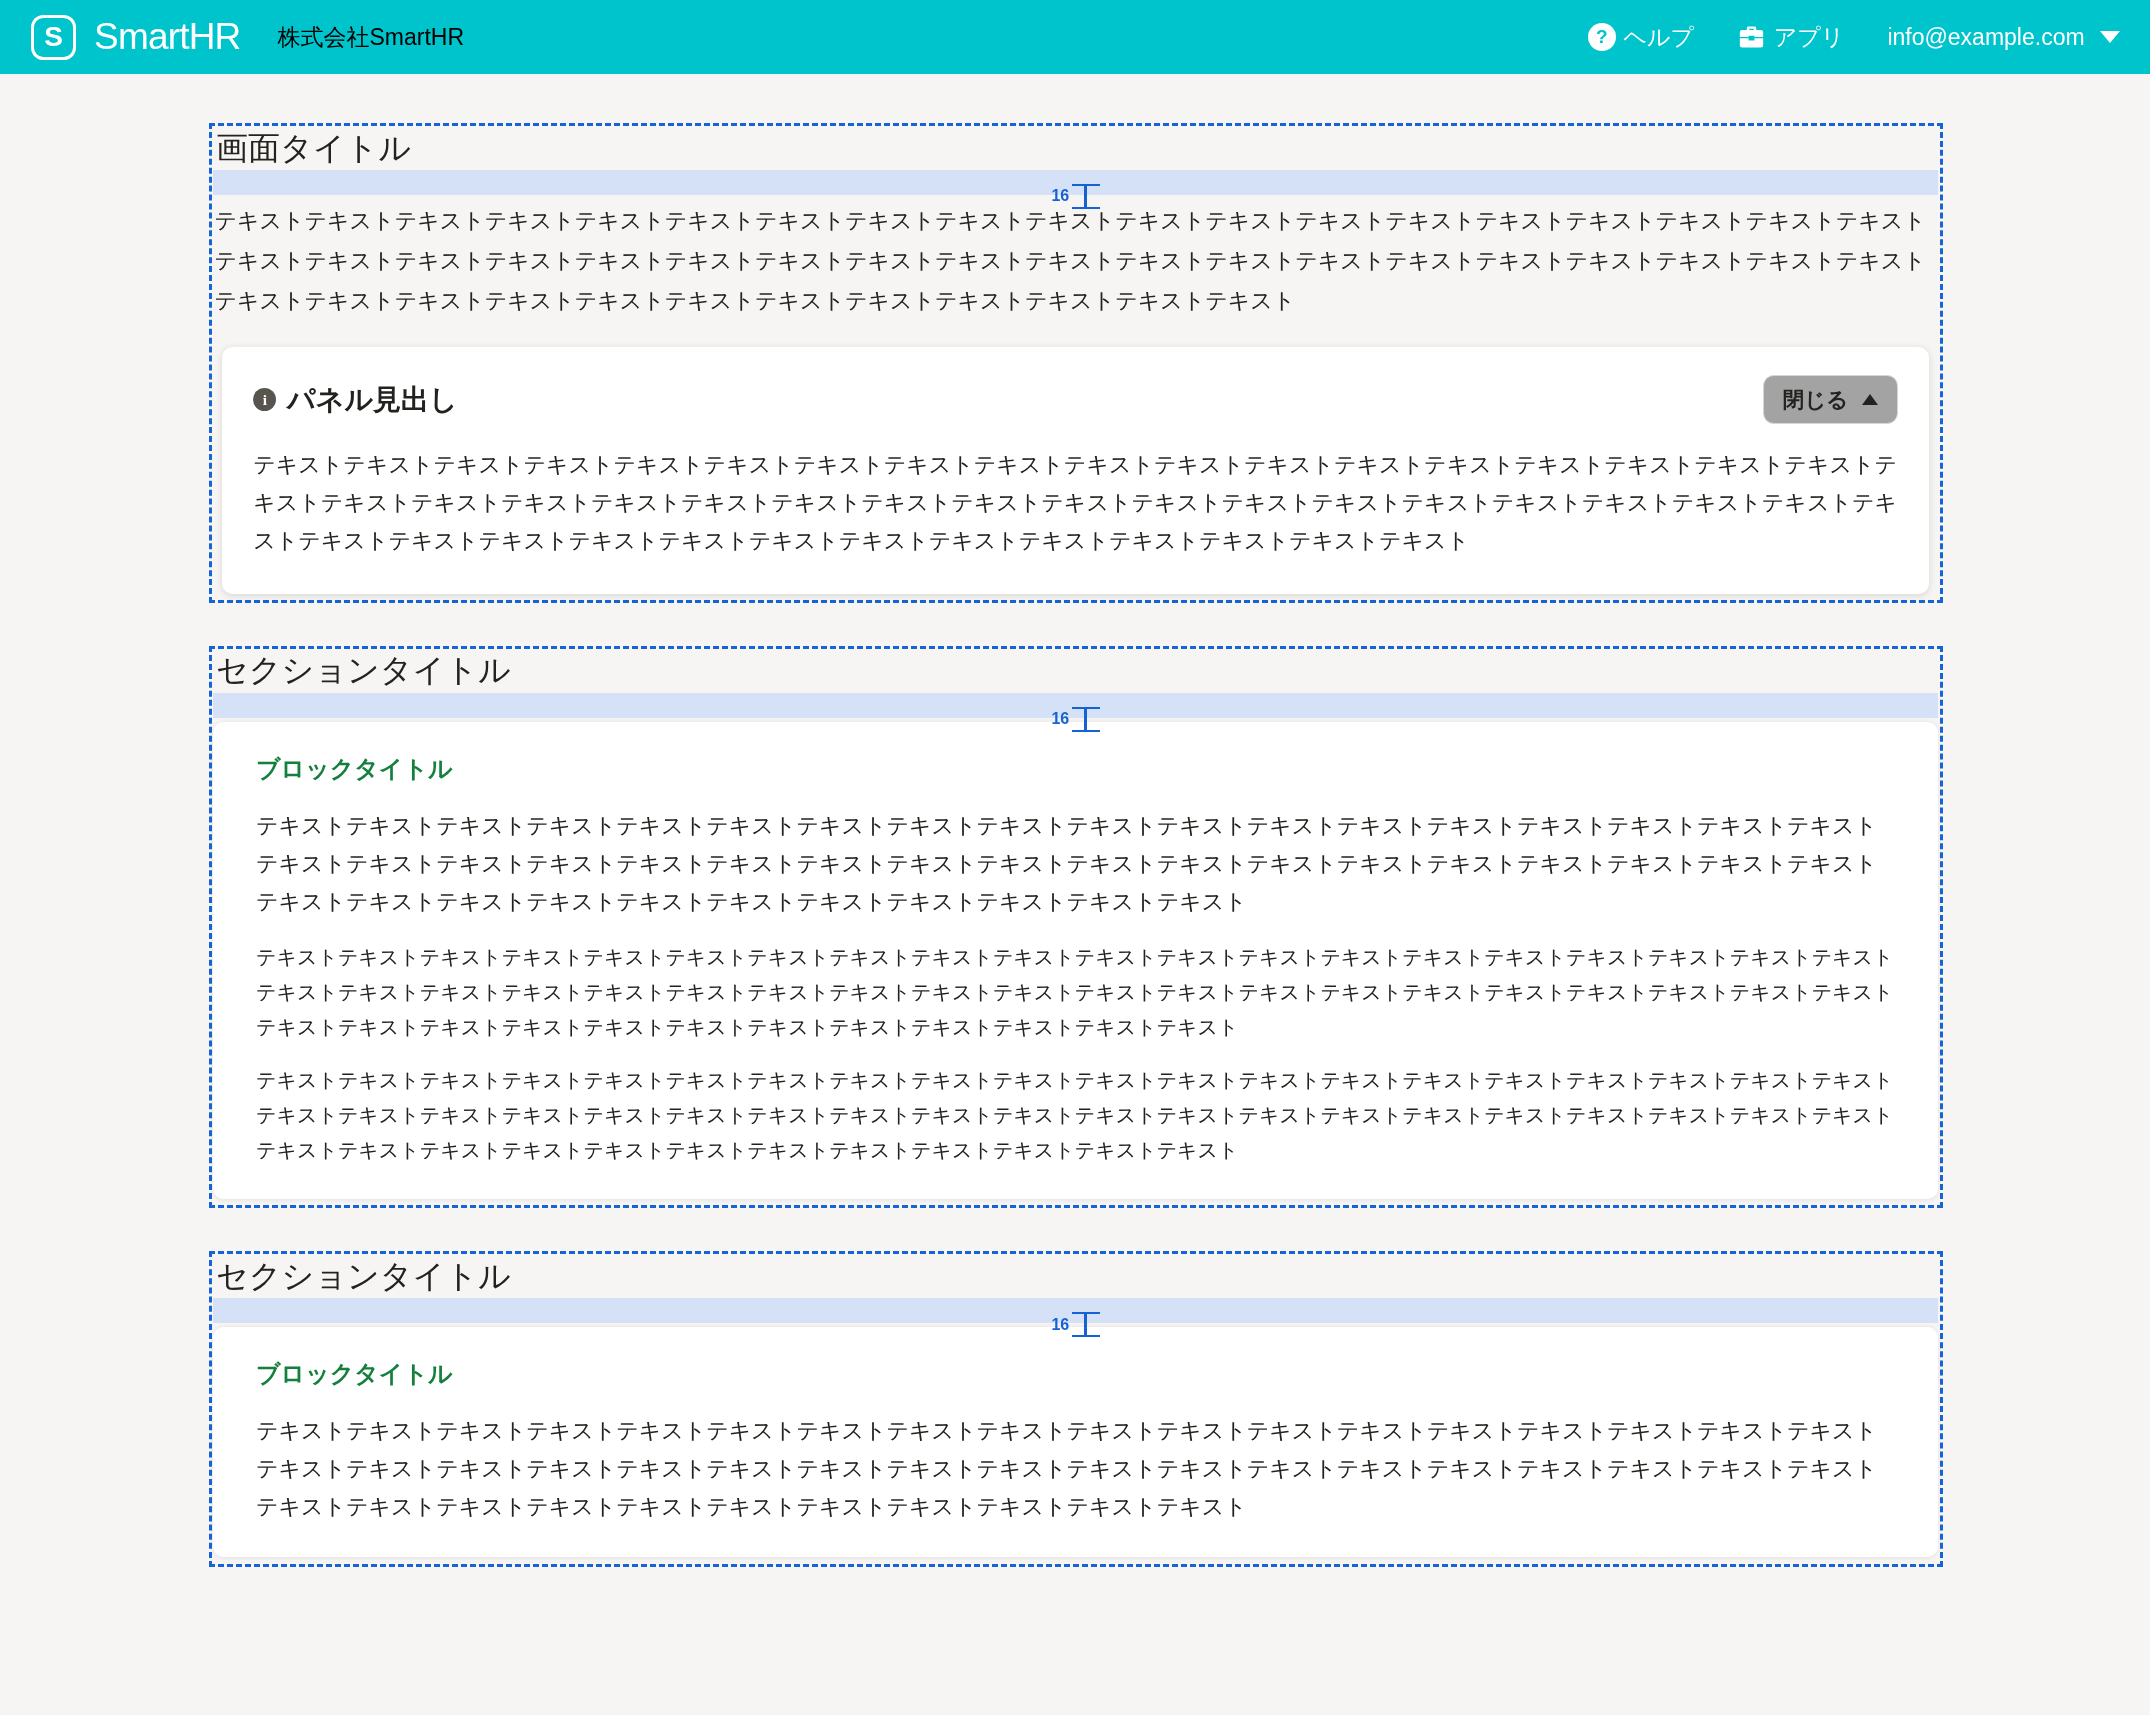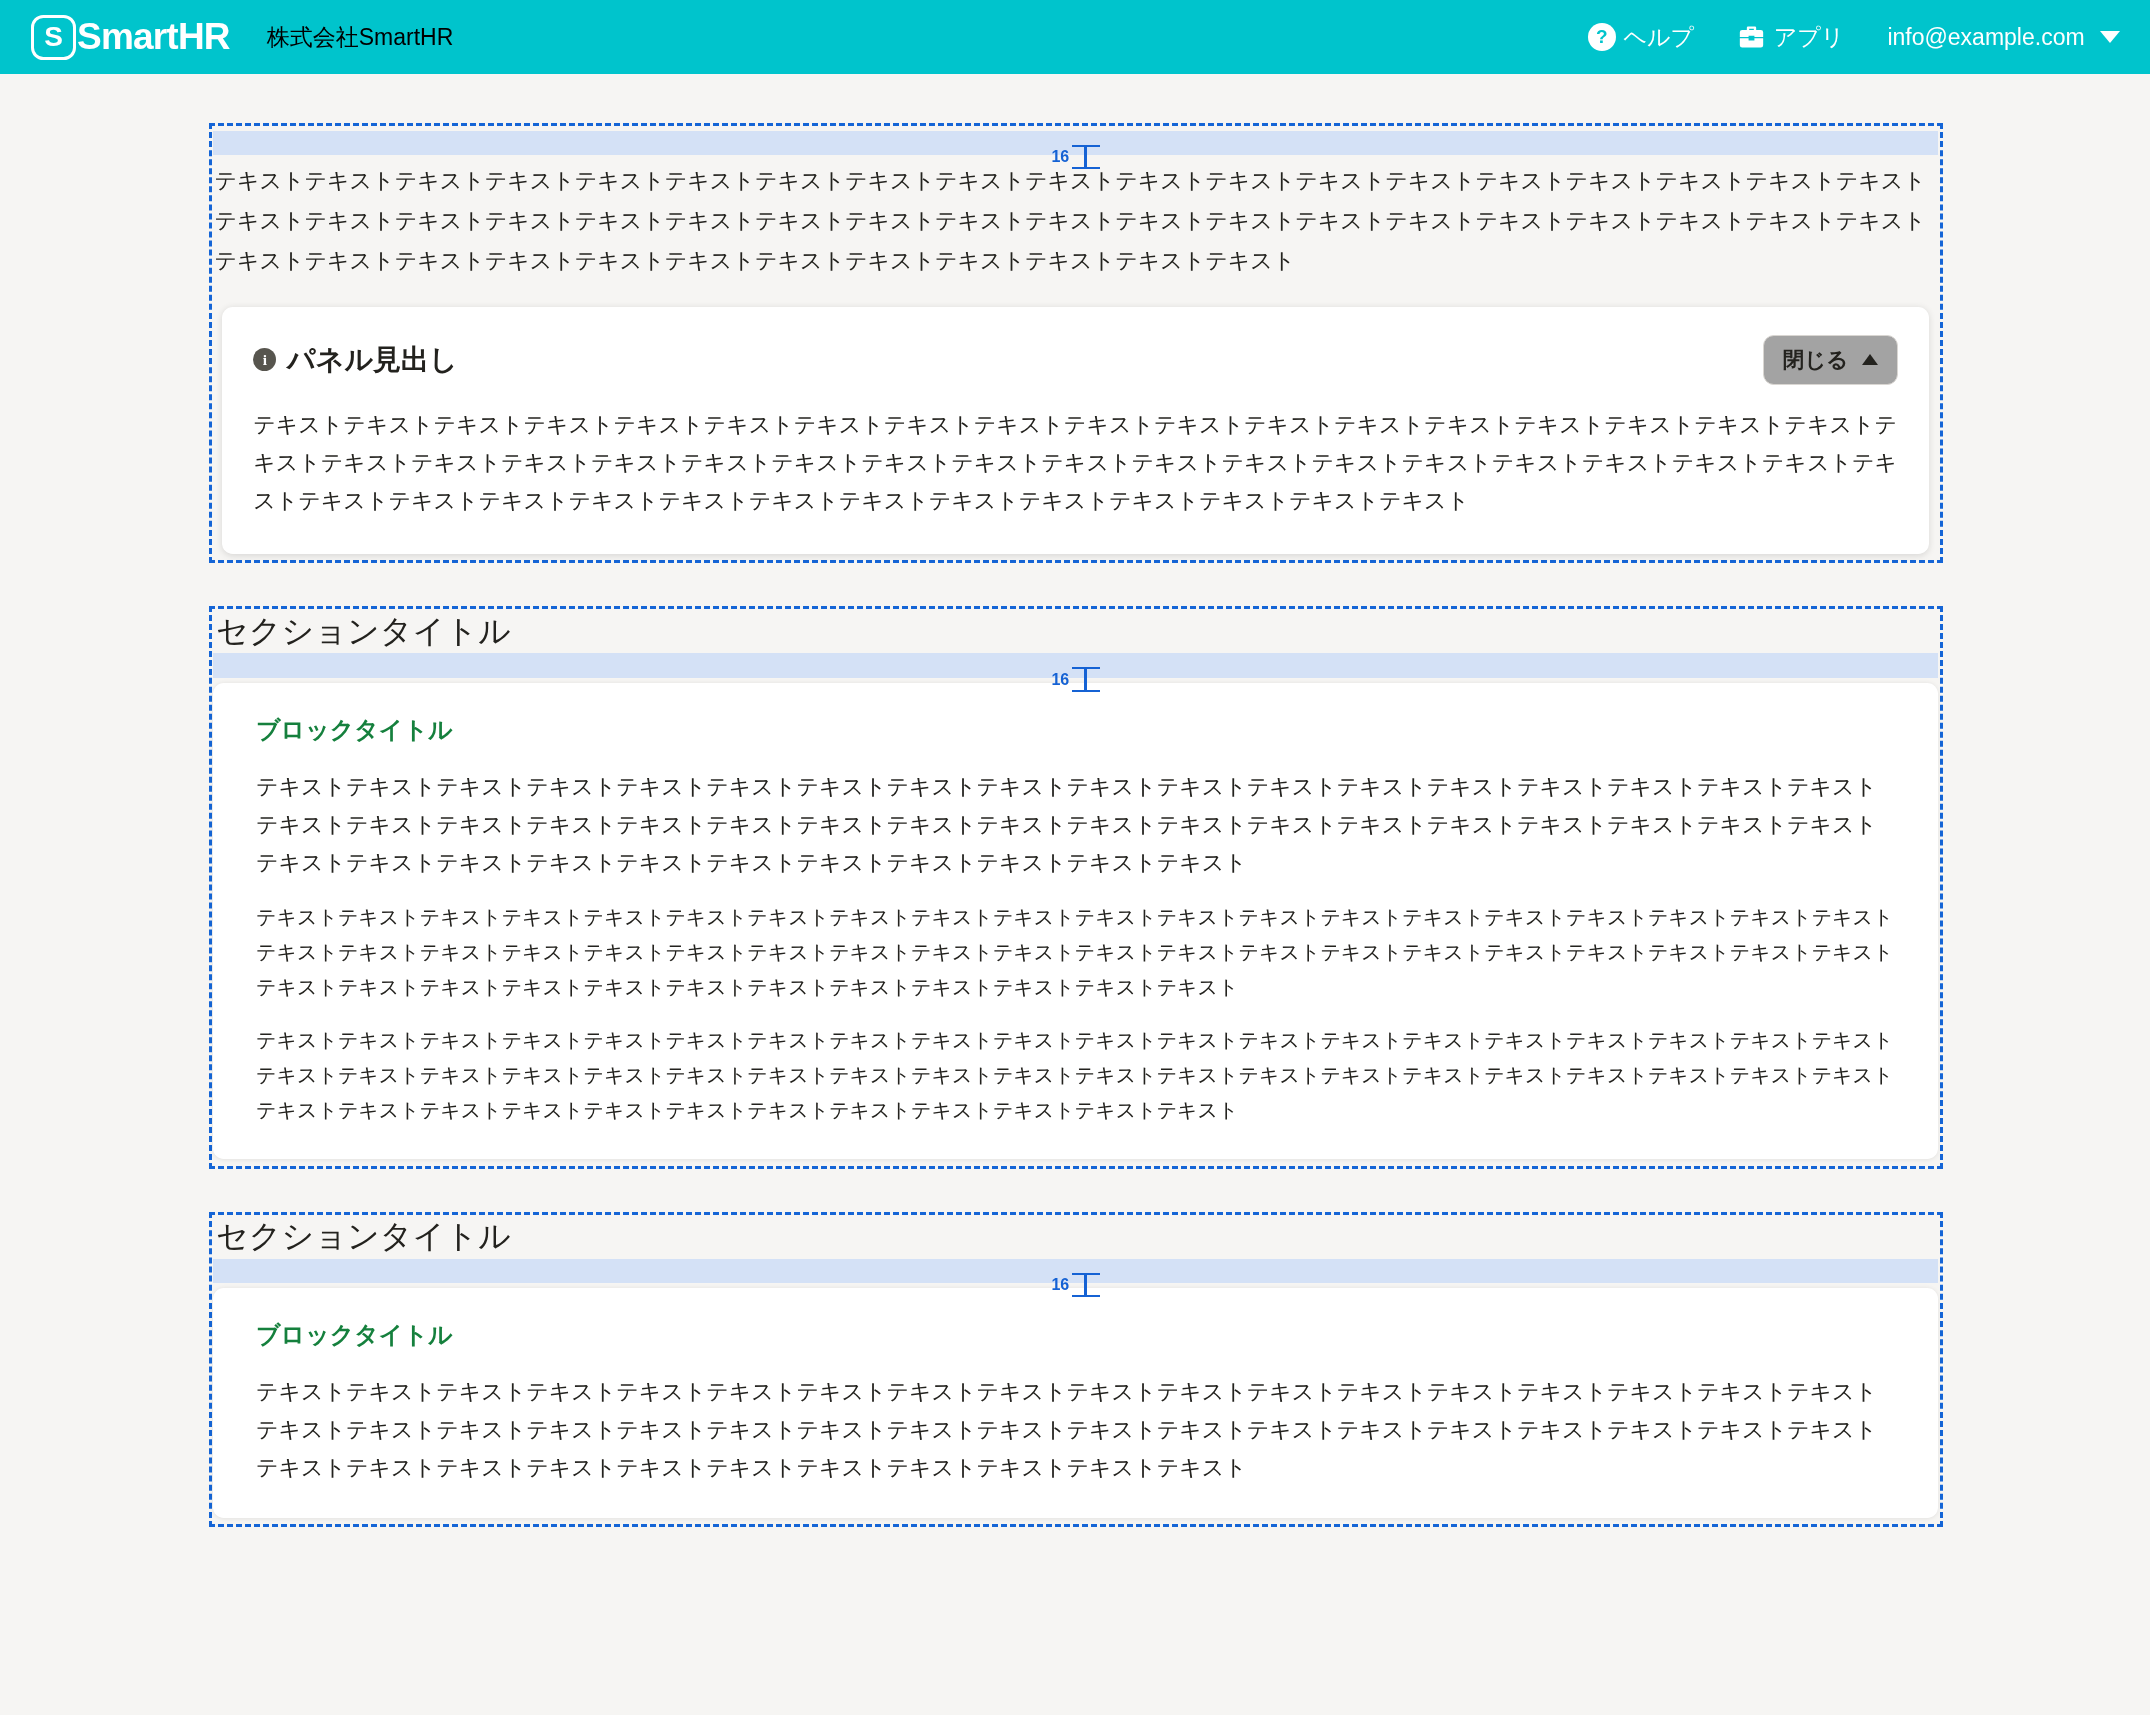--- a/index.html
+++ b/index.html
@@ -20,22 +20,22 @@
   }
   .logo-mark {
     width: 45px; height: 45px;
     border: 3.8px solid #fff;
     border-radius: 12.3px;
     display: flex; align-items: center; justify-content: center;
     color: #fff; font-size: 28px; font-weight: 600;
     flex: 0 0 auto;
   }
   .brand-name {
-    color: #fff; font-size: 37px; font-weight: 700;
-    letter-spacing: -0.8px; margin-left: 1px;
+    color: #fff; font-size: 37px; font-weight: 400;
+    letter-spacing: -0.8px; margin-left: 18px;
   }
   .tenant-name {
     color: #000000; font-size: 23px; margin-left: 37px; font-weight: 400;
   }
   .header-spacer { flex: 1; }
   .header-item {
     display: flex; align-items: center;
     color: #fff; font-size: 23px;
     margin-left: 43px; cursor: pointer; white-space: nowrap;
   }
@@ -168,20 +168,21 @@
 
   <span class="header-item">
     <span>info@example.com</span>
     <span class="caret-down"></span>
   </span>
 </header>
 
 <main class="page">
 
   <section class="debug-section">
+    <h1 class="section-title">画面タイトル</h1>
 
     <div class="space-band">
       <span class="gauge">
         <span class="gauge-num">16</span>
         <span class="ibeam"></span>
       </span>
     </div>
 
     <p class="body-text">テキストテキストテキストテキストテキストテキストテキストテキストテキストテキストテキストテキストテキストテキストテキストテキストテキストテキストテキストテキストテキストテキストテキストテキストテキストテキストテキストテキストテキストテキストテキストテキストテキストテキストテキストテキストテキストテキストテキストテキストテキストテキストテキストテキストテキストテキストテキストテキストテキストテキスト</p>
 

